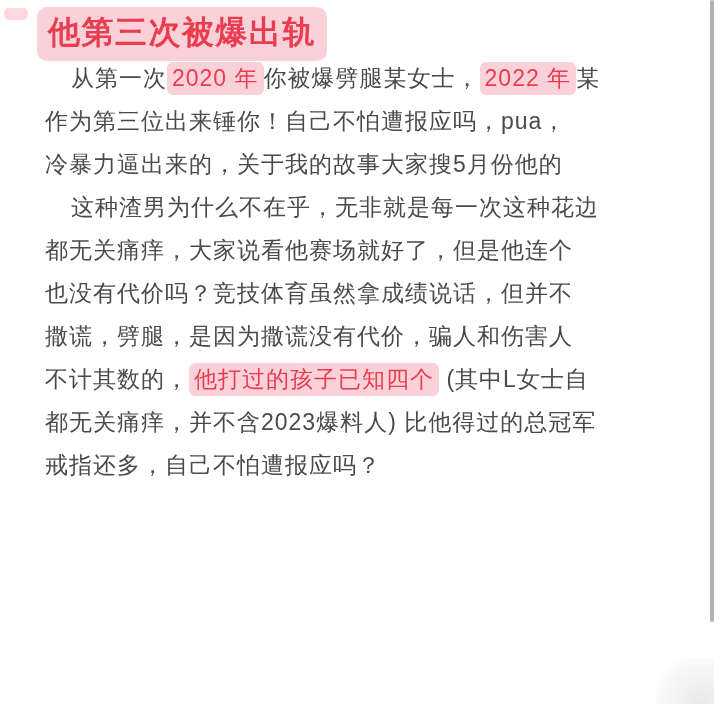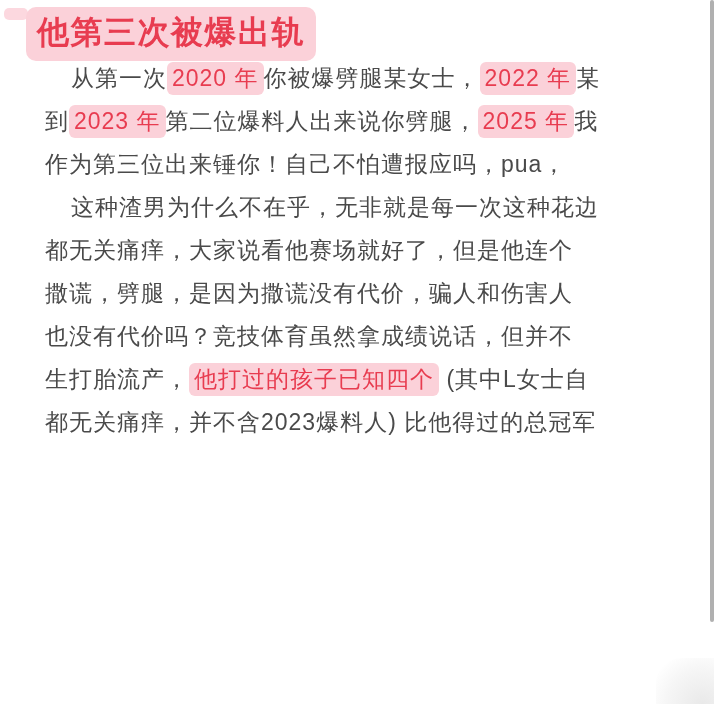--- a/index.html
+++ b/index.html
@@ -24,21 +24,21 @@
     left: 4px;
     top: 8px;
     width: 24px;
     height: 12px;
     background: var(--pink);
     border-radius: 5px;
     opacity: 0.85;
   }
   .title-wrap {
     position: absolute;
-    left: 26px;
+    left: 37px;
     top: 7px;
   }
   .title-hl {
     display: inline-block;
     background: var(--pink);
     color: var(--red);
     font-weight: bold;
     font-size: 32px;
     letter-spacing: 1.5px;
     padding: 4px 11px 6px 11px;
@@ -93,27 +93,28 @@
 <div class="post">
 
   <div class="cut-sliver"></div>
 
   <div class="title-wrap">
     <span class="title-hl">他第三次被爆出轨</span>
   </div>
 
   <div class="body-text">
       <div class="line indent"><span>从第一次</span><span class="hl">2020 年</span><span>你被爆劈腿某女士，</span><span class="hl">2022 年</span><span>某</span></div>
-      <div class="line"><span>到</span><span class="hl">2023 年</span><span>第二位爆料人出来说你劈腿，</span><span class="hl">2025 年</span><span>我</span></div>
       <div class="line"><span>作为第三位出来锤你！自己不怕遭报应吗，pua，</span></div>
+      <div class="line"><span>冷暴力逼出来的，关于我的故事大家搜5月份他的</span></div>
       <div class="line indent"><span>这种渣男为什么不在乎，无非就是每一次这种花边</span></div>
       <div class="line"><span>都无关痛痒，大家说看他赛场就好了，但是他连个</span></div>
+      <div class="line"><span>也没有代价吗？竞技体育虽然拿成绩说话，但并不</span></div>
       <div class="line"><span>撒谎，劈腿，是因为撒谎没有代价，骗人和伤害人</span></div>
-      <div class="line"><span>也没有代价吗？竞技体育虽然拿成绩说话，但并不</span></div>
-      <div class="line"><span>生打胎流产，</span><span class="hl">他打过的孩子已知四个</span><span> (其中L女士自</span></div>
+      <div class="line"><span>不计其数的，</span><span class="hl">他打过的孩子已知四个</span><span> (其中L女士自</span></div>
       <div class="line"><span>都无关痛痒，并不含2023爆料人) 比他得过的总冠军</span></div>
+      <div class="line"><span>戒指还多，自己不怕遭报应吗？</span></div>
     </div>
 
   <div class="scrollbar-thumb"></div>
 
   <div class="corner-shadow"></div>
 
 </div>
 
 </body></html>

